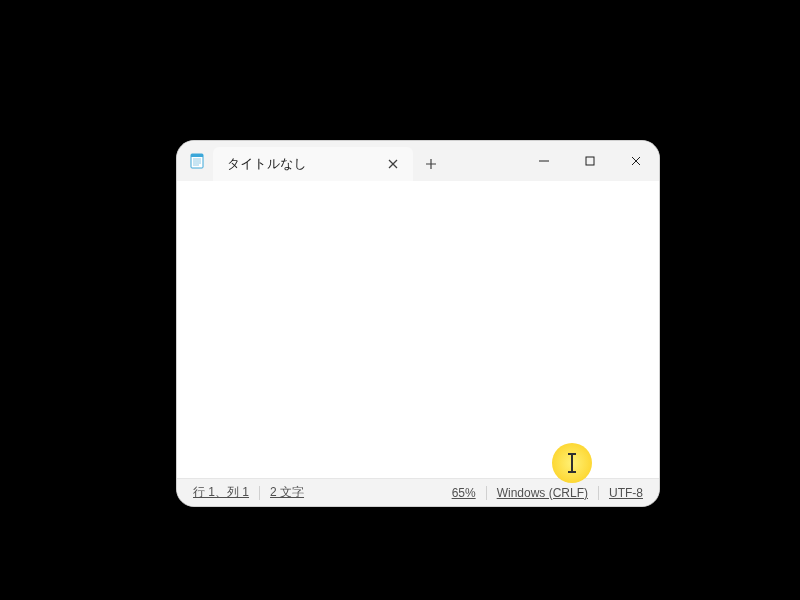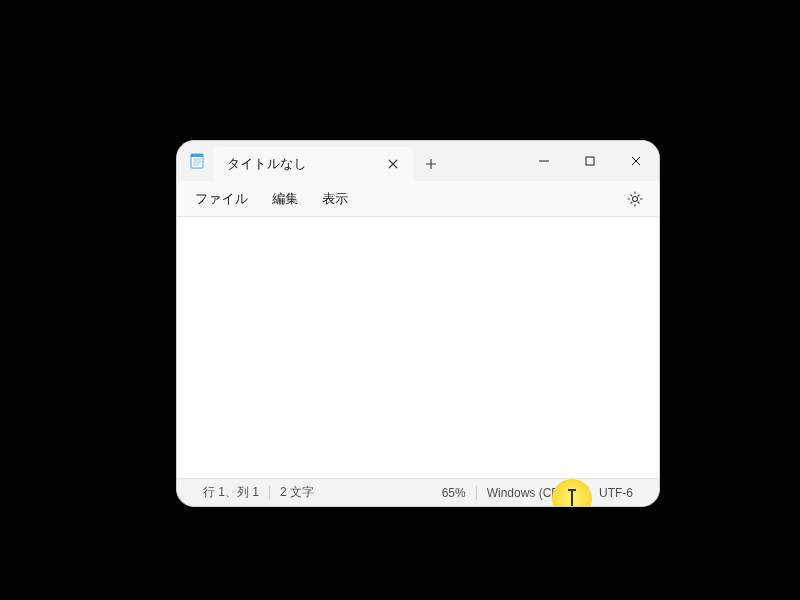--- a/index.html
+++ b/index.html
@@ -109,21 +109,22 @@
     cursor: text;
   }
   .statusbar {
     height: 28px;
     display: flex;
     align-items: center;
     background: #f3f3f3;
     border-top: 1px solid #e6e6e6;
     font-size: 12px;
     color: #505050;
-    padding: 0 16px;
+    padding: 0 6px;
+    text-decoration: underline;
   }
   .status-seg {
     padding: 0 10px;
     white-space: nowrap;
   }
   .status-div {
     width: 1px; height: 14px;
     background: #d0d0d0;
   }
   .status-flex { flex: 1; }
@@ -195,44 +196,32 @@
       </div>
       <div class="win-btn close">
         <svg width="10" height="10" viewBox="0 0 10 10">
           <line x1="1" y1="1" x2="9" y2="9" stroke="currentColor" stroke-width="1"></line>
           <line x1="9" y1="1" x2="1" y2="9" stroke="currentColor" stroke-width="1"></line>
         </svg>
       </div>
     </div>
   </div>
 
-  <div class="menubar">
-    <div class="menu-item">ファイル</div>
-    <div class="menu-item">編集</div>
-    <div class="menu-item">表示</div>
-    <div class="menu-spacer"></div>
-    <div class="settings-btn">
-      <svg width="16" height="16" viewBox="0 0 16 16">
-        <path d="M8 10.5a2.5 2.5 0 100-5 2.5 2.5 0 000 5z" fill="none" stroke="currentColor" stroke-width="1.2"></path>
-        <path d="M8 1v1.5M8 13.5V15M2.5 8H1M15 8h-1.5M3.8 3.8l1 1M11.2 11.2l1 1M12.2 3.8l-1 1M4.8 11.2l-1 1" stroke="currentColor" stroke-width="1.2" stroke-linecap="round"></path>
-      </svg>
-    </div>
-  </div>
 
   <div class="editor">
     <div class="cursor-highlight">
       <div class="ibeam"></div>
     </div>
   </div>
 
   <div class="statusbar">
     <div class="status-seg">行 1、列 1</div>
     <div class="status-div"></div>
     <div class="status-seg">2 文字</div>
     <div class="status-flex"></div>
     <div class="status-seg">65%</div>
     <div class="status-div"></div>
     <div class="status-seg">Windows (CRLF)</div>
     <div class="status-div"></div>
-    <div class="status-seg">UTF-6</div>
+    <div class="status-seg">UTF-8</div>
   </div>
 
 </div>
 
 </body></html>

